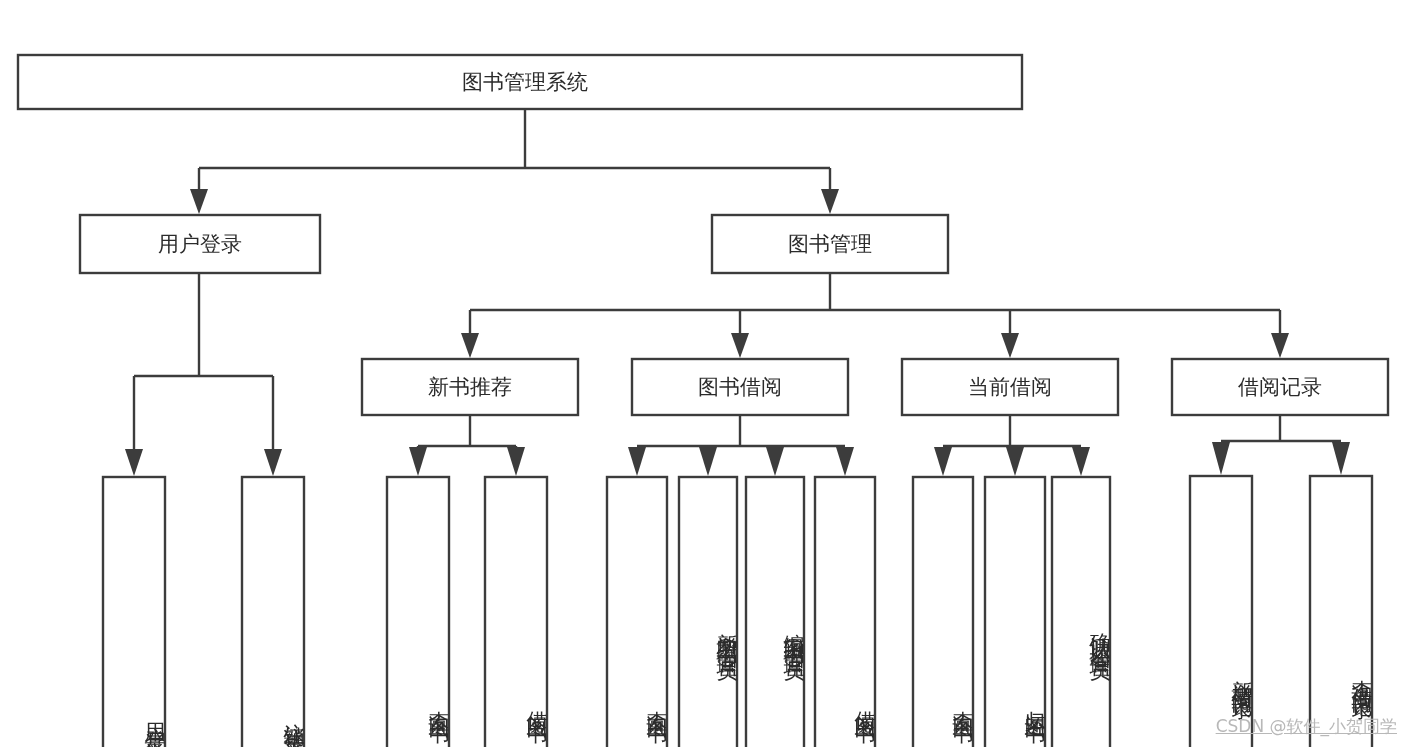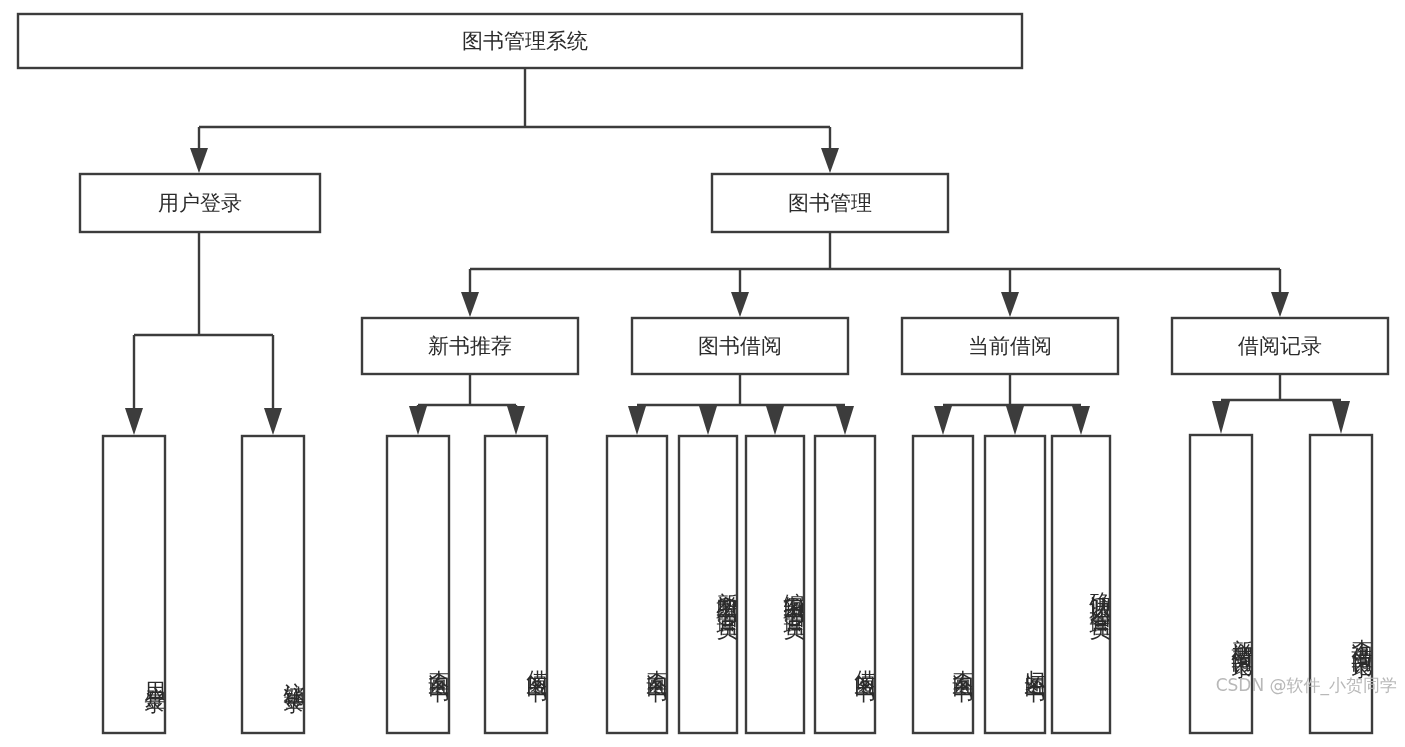--- a/index.html
+++ b/index.html
@@ -11,20 +11,21 @@
     width: 1405px;
     height: 747px;
     font-family: "DejaVu Sans", "Liberation Sans", sans-serif;
     overflow: hidden;
   }
   #diagram-root {
     position: relative;
     width: 1405px;
     height: 701px;
     background: #ffffff;
+    margin-top: 41px;
   }
   svg.flow {
     position: absolute;
     left: 0;
     top: 0;
     width: 1405px;
     height: 747px;
   }
   .node-box {
     fill: #ffffff;
@@ -65,20 +66,21 @@
     pointer-events: none;
   }
   .watermark {
     position: absolute;
     right: 8px;
     bottom: 4px;
     font-family: "DejaVu Sans", "Liberation Sans", sans-serif;
     font-size: 17px;
     color: #b8b8b8;
     white-space: nowrap;
+    text-decoration: underline;
   }
 </style>
 </head>
 <body>
 
 <div id="diagram-root">
 
   <svg class="flow" viewBox="0 0 1405 747" xmlns="http://www.w3.org/2000/svg">
 
     <g>

